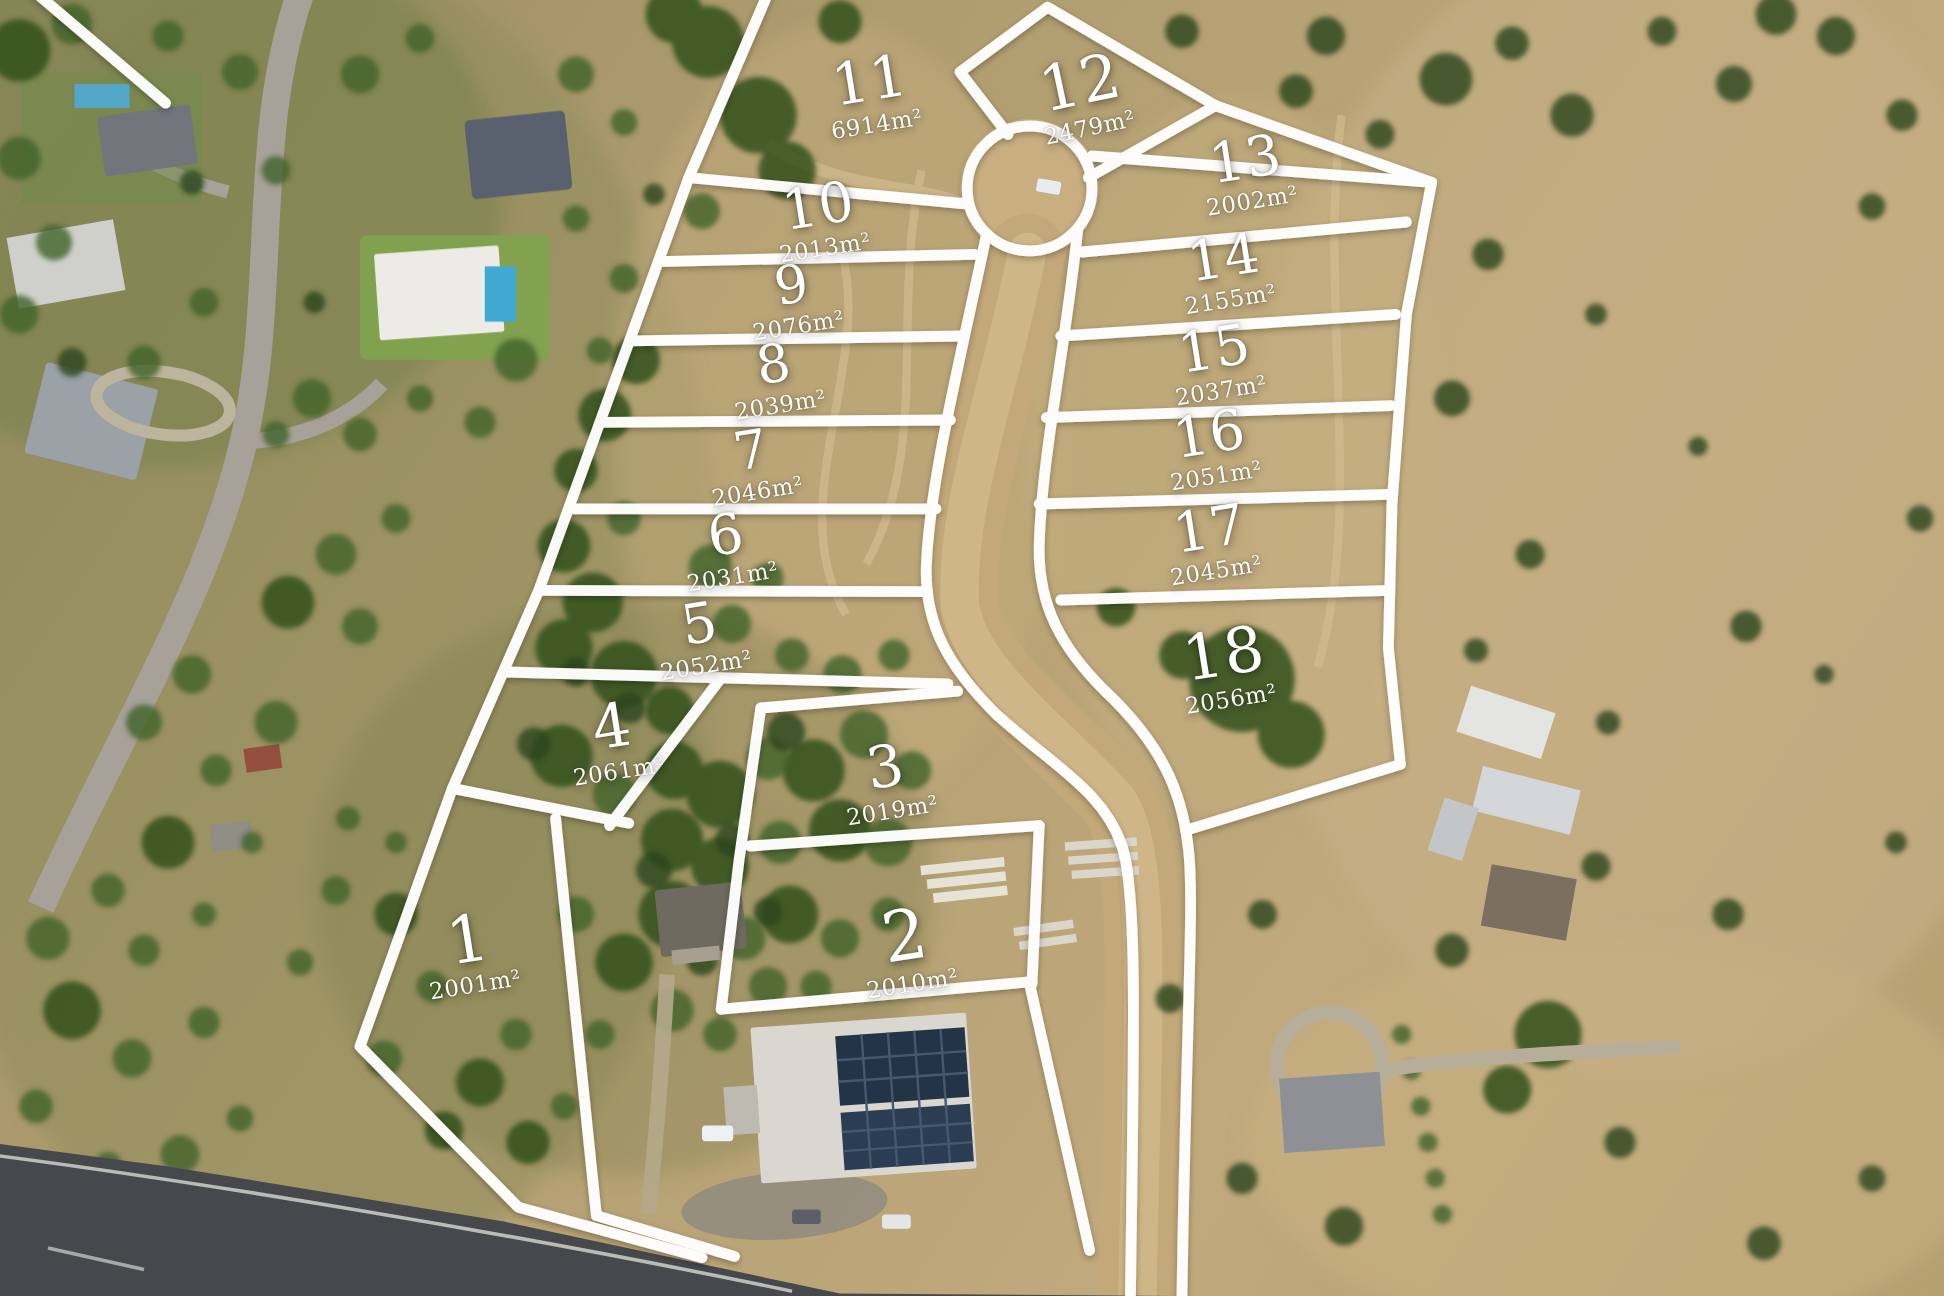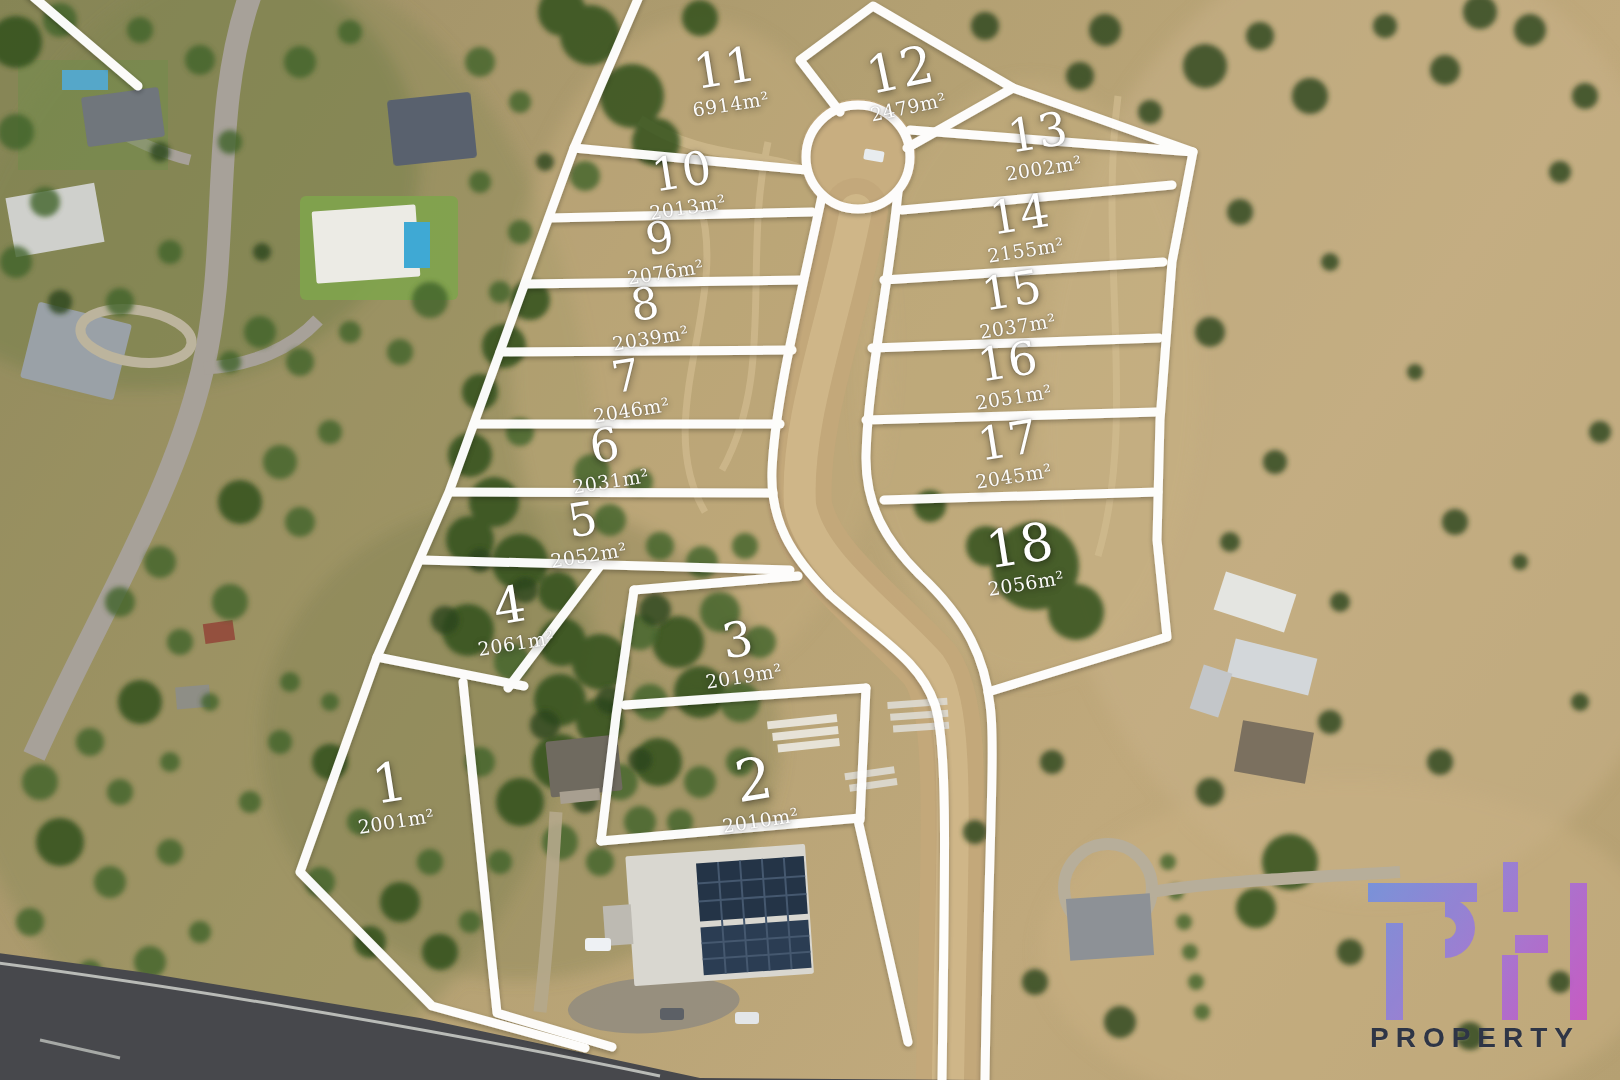--- a/index.html
+++ b/index.html
@@ -428,37 +428,14 @@
     <div class="lot-label" style="left:1010px;top:453px">
         <div class="lot-number">17</div>
         <div class="lot-area">2045m²</div>
       </div>
     <div class="lot-label n52" style="left:1022px;top:558px">
         <div class="lot-number">18</div>
         <div class="lot-area">2056m²</div>
       </div>
   </div>
 
-  <div class="logo">
-    <svg class="logo-mark" viewBox="0 0 260 180" role="img" aria-label="PH">
-      <defs>
-        <linearGradient id="phGrad" x1="20" y1="20" x2="250" y2="170" gradientUnits="userSpaceOnUse">
-          <stop offset="0" stop-color="#6f94e0"></stop>
-          <stop offset=".5" stop-color="#9b7ad8"></stop>
-          <stop offset="1" stop-color="#c855c8"></stop>
-        </linearGradient>
-      </defs>
-      <g fill="url(#phGrad)">
-
-        <rect x="23" y="43" width="109" height="19"></rect>
-        <rect x="41" y="83" width="17" height="125"></rect>
-        <path d="M 100,58 A 30 30 0 1 1 100,118 L 100,99 A 11 11 0 1 0 100,77 Z"></path>
-
-        <rect x="158" y="22" width="15" height="50"></rect>
-        <rect x="157" y="115" width="16" height="93"></rect>
-        <rect x="170" y="95" width="33" height="18"></rect>
-        <rect x="225" y="43" width="17" height="165"></rect>
-      </g>
-    </svg>
-    <div class="logo-text">PROPERTY</div>
-  </div>
 
 </div>
 
 </body></html>

